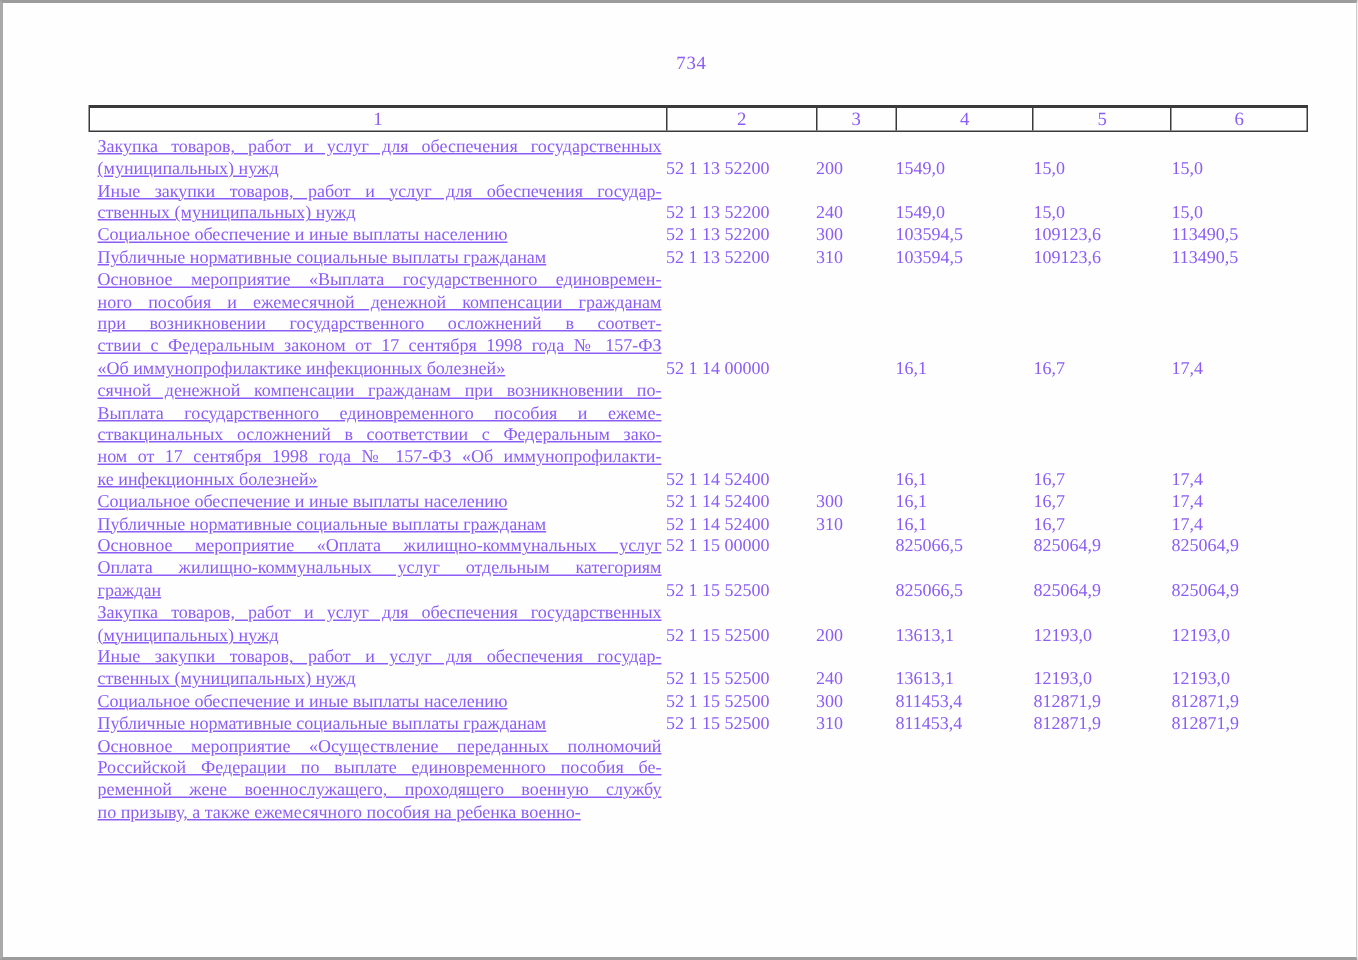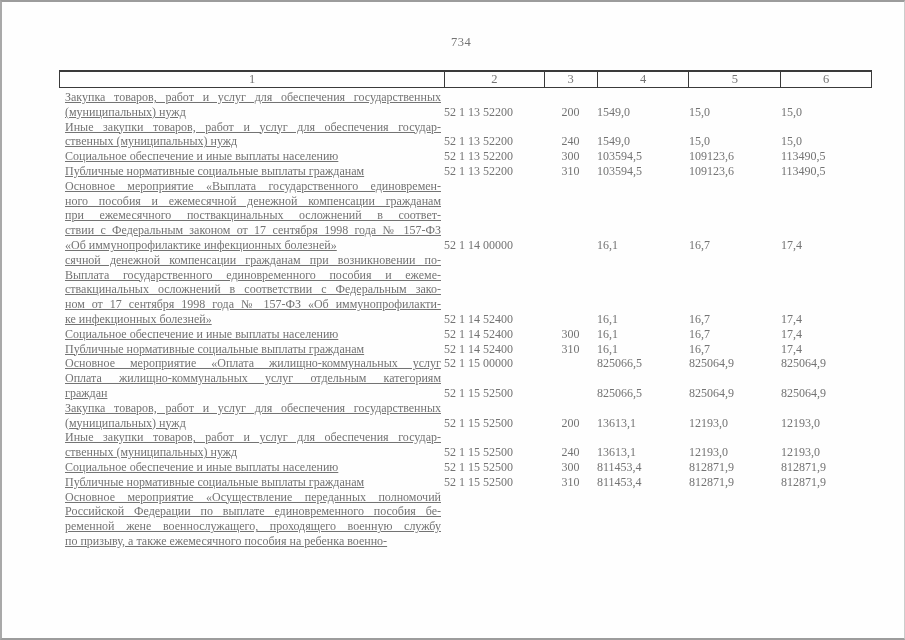--- a/index.html
+++ b/index.html
@@ -11,21 +11,21 @@
     position: relative;
     width: 905px;
     height: 640px;
     box-sizing: border-box;
     background: #fefefe;
     border-top: 2px solid #9c9c9c;
     border-left: 2px solid #a9a9a9;
     border-bottom: 2px solid #9c9c9c;
     border-right: 1px solid #cccccc;
     font-family: "Liberation Serif", "DejaVu Serif", serif;
-    color: #737373;
+    color: #8b5cf6;
     overflow: hidden;
   }
   .page-number {
     position: absolute;
     top: 33px;
     left: 0;
     width: 100%;
     text-align: center;
     text-indent: 16px;
     font-size: 12.5px;
@@ -67,21 +67,21 @@
     line-height: 14.8px;
   }
   .w1 { width: 385px; }
   .w2 { width: 100px; }
   .w3 { width: 53px;  }
   .w4 { width: 92px;  }
   .w5 { width: 92px;  }
   .w6 { width: 91px;  }
   .c1 { padding-left: 6px; padding-right: 3px; text-align: left; }
   .c2 { text-align: left; }
-  .c3 { text-align: center; }
+  .c3 { text-align: left; }
   .num { text-align: left; padding-right: 5px; }
   .line { text-align: justify; text-decoration: underline; }
   .line.just { text-align-last: justify; }
 </style>
 </head>
 <body>
 
 <div class="page">
   <div class="page-number">734</div>
 
@@ -138,21 +138,21 @@
     <div class="c c3 w3">310</div>
     <div class="c num w4">103594,5</div>
     <div class="c num w5">109123,6</div>
     <div class="c num w6">113490,5</div>
   </div>
 
   <div class="trow">
     <div class="c c1 w1">
             <div class="line just">Основное мероприятие «Выплата государственного единовремен-</div>
             <div class="line just">ного пособия и ежемесячной денежной компенсации гражданам</div>
-            <div class="line just">при ежемесячного поствакцинальных осложнений в соответ-</div>
+            <div class="line just">при возникновении государственного осложнений в соответ-</div>
             <div class="line just">ствии с Федеральным законом от 17 сентября 1998 года № 157-ФЗ</div>
             <div class="line">«Об иммунопрофилактике инфекционных болезней»</div>
           </div>
     <div class="c c2 w2">52 1 14 00000</div>
     <div class="c c3 w3"></div>
     <div class="c num w4">16,1</div>
     <div class="c num w5">16,7</div>
     <div class="c num w6">17,4</div>
   </div>
 

